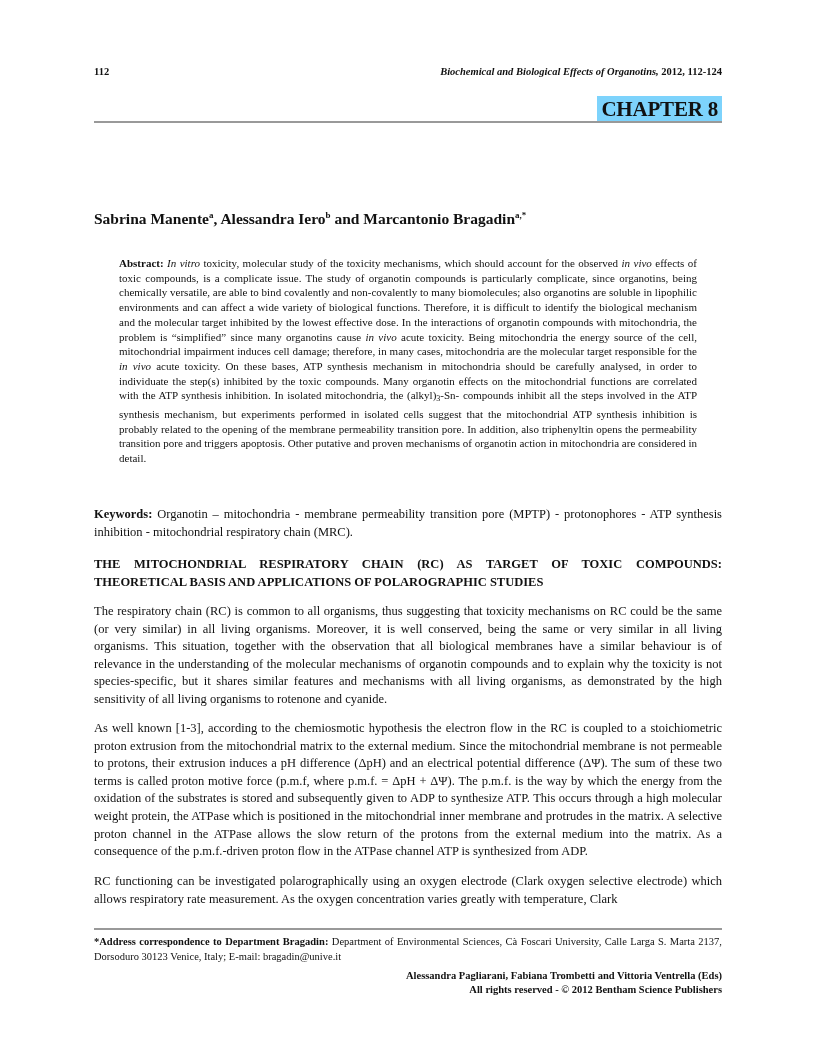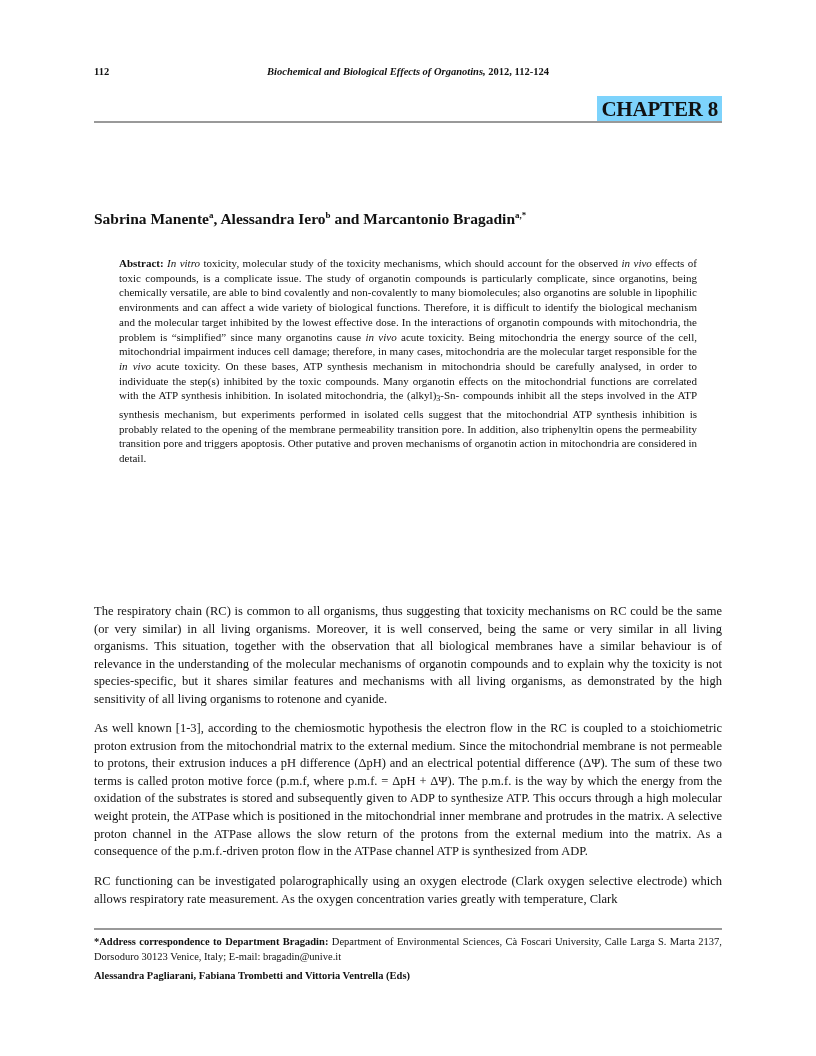--- a/index.html
+++ b/index.html
@@ -1,37 +1,37 @@
 <!DOCTYPE html>
 <html><head>
 <meta charset="utf-8">
 <style>
   html, body { margin: 0; padding: 0; background: #ffffff; }
   body { width: 816px; height: 1056px; position: relative; font-family: "Liberation Serif", serif; color: #111; }
   .page { position: absolute; left: 0; top: 0; width: 816px; height: 832px; }
   .running-head { position: absolute; top: 66px; left: 94px; right: 94px; font-size: 10.5px; font-weight: bold; }
   .running-head .pg { position: absolute; left: 0; top: 0; }
-  .running-head .jt { position: absolute; left: 0; right: 0; text-align: center; font-style: italic; }
+  .running-head .jt { position: absolute; left: 0; right: 0; text-align: right; font-style: italic; }
   .chapter-box { position: absolute; top: 96px; right: 94px; background: #7dd3fc; font-weight: bold; font-size: 21px; padding: 1px 4px 0 4px; line-height: 24px; letter-spacing: -0.2px; }
   .chapter-rule { position: absolute; top: 121px; left: 94px; right: 94px; height: 2px; background: #999; }
   .title { position: absolute; top: 139px; left: 94px; font-size: 19px; font-weight: bold; }
   .authors { position: absolute; top: 178px; left: 94px; font-size: 15.5px; font-weight: bold; margin-top: 32px; }
   .authors sup { font-size: 9px; vertical-align: 6px; }
   .affil { position: absolute; top: 206px; left: 94px; right: 94px; font-size: 12.5px; font-style: italic; line-height: 18px; text-align: justify; }
   .affil sup { font-size: 8px; vertical-align: 5px; }
   .abstract { position: absolute; top: 256px; left: 119px; right: 119px; font-size: 11px; line-height: 14.7px; text-align: justify; }
   .keywords { position: absolute; top: 506px; left: 94px; right: 94px; font-size: 12.5px; line-height: 17.6px; text-align: justify; }
   .section { position: absolute; top: 556px; left: 94px; right: 94px; font-size: 12.5px; font-weight: bold; line-height: 17.6px; text-align: justify; }
   .para { position: absolute; left: 94px; right: 94px; font-size: 12.5px; line-height: 17.6px; text-align: justify; }
   .p1 { top: 603px; }
   .p2 { top: 720px; }
   .p3 { top: 873px; }
   .foot-rule { position: absolute; top: 928px; left: 94px; right: 94px; height: 2px; background: #999; }
   .footnote { position: absolute; top: 935px; left: 94px; right: 94px; font-size: 10.5px; line-height: 14.5px; text-align: justify; }
-  .footer { position: absolute; top: 969px; left: 94px; right: 94px; text-align: left; font-size: 10.5px; font-weight: bold; line-height: 14px; }
+  .footer { position: absolute; top: 969px; left: 94px; right: 94px; text-align: right; font-size: 10.5px; font-weight: bold; line-height: 14px; }
   b { font-weight: bold; }
   i { font-style: italic; }
   sub { font-size: 8px; vertical-align: -2px; }
 </style>
 </head>
 <body>
 
 <div class="page">
 
   <div class="running-head">
@@ -45,27 +45,32 @@
 
   <div class="authors">
     <span>Sabrina Manente</span><sup>a</sup><span>, </span><span>Alessandra Iero</span><sup>b</sup><span> and </span><span>Marcantonio Bragadin</span><sup>a,*</sup>
   </div>
 
 
   <div class="abstract">
     <b>Abstract:</b><span id="abstract-body"><span> </span><i>In vitro</i><span> toxicity, molecular study of the toxicity mechanisms, which should account for the observed </span><i>in vivo</i><span> effects of toxic compounds, is a complicate issue. The study of organotin compounds is particularly complicate, since organotins, being chemically versatile, are able to bind covalently and non-covalently to many biomolecules; also organotins are soluble in lipophilic environments and can affect a wide variety of biological functions. Therefore, it is difficult to identify the biological mechanism and the molecular target inhibited by the lowest effective dose. In the interactions of organotin compounds with mitochondria, the problem is “simplified” since many organotins cause </span><i>in vivo</i><span> acute toxicity. Being mitochondria the energy source of the cell, mitochondrial impairment induces cell damage; therefore, in many cases, mitochondria are the molecular target responsible for the </span><i>in vivo</i><span> acute toxicity. On these bases, ATP synthesis mechanism in mitochondria should be carefully analysed, in order to individuate the step(s) inhibited by the toxic compounds. Many organotin effects on the mitochondrial functions are correlated with the ATP synthesis inhibition. In isolated mitochondria, the (alkyl)</span><sub>3</sub><span>-Sn- compounds inhibit all the steps involved in the ATP synthesis mechanism, but experiments performed in isolated cells suggest that the mitochondrial ATP synthesis inhibition is probably related to the opening of the membrane permeability transition pore. In addition, also triphenyltin opens the permeability transition pore and triggers apoptosis. Other putative and proven mechanisms of organotin action in mitochondria are considered in detail.</span></span>
   </div>
 
+  <div class="keywords">
+    <b>Keywords:</b><span> Organotin – mitochondria - membrane permeability transition pore (MPTP) - protonophores - ATP synthesis inhibition - mitochondrial respiratory chain (MRC).</span>
+  </div>
 
+  <div class="section">THE MITOCHONDRIAL RESPIRATORY CHAIN (RC) AS TARGET OF TOXIC COMPOUNDS: THEORETICAL BASIS AND APPLICATIONS OF POLAROGRAPHIC STUDIES</div>
 
   <div class="para p1">The respiratory chain (RC) is common to all organisms, thus suggesting that toxicity mechanisms on RC could be the same (or very similar) in all living organisms. Moreover, it is well conserved, being the same or very similar in all living organisms. This situation, together with the observation that all biological membranes have a similar behaviour is of relevance in the understanding of the molecular mechanisms of organotin compounds and to explain why the toxicity is not species-specific, but it shares similar features and mechanisms with all living organisms, as demonstrated by the high sensitivity of all living organisms to rotenone and cyanide.</div>
   <div class="para p2">As well known [1-3], according to the chemiosmotic hypothesis the electron flow in the RC is coupled to a stoichiometric proton extrusion from the mitochondrial matrix to the external medium. Since the mitochondrial membrane is not permeable to protons, their extrusion induces a pH difference (ΔpH) and an electrical potential difference (ΔΨ). The sum of these two terms is called proton motive force (p.m.f, where p.m.f. = ΔpH + ΔΨ). The p.m.f. is the way by which the energy from the oxidation of the substrates is stored and subsequently given to ADP to synthesize ATP. This occurs through a high molecular weight protein, the ATPase which is positioned in the mitochondrial inner membrane and protrudes in the matrix. A selective proton channel in the ATPase allows the slow return of the protons from the external medium into the matrix. As a consequence of the p.m.f.-driven proton flow in the ATPase channel ATP is synthesized from ADP.</div>
   <div class="para p3">RC functioning can be investigated polarographically using an oxygen electrode (Clark oxygen selective electrode) which allows respiratory rate measurement. As the oxygen concentration varies greatly with temperature, Clark</div>
 
   <div class="foot-rule"></div>
   <div class="footnote">
     <b>*Address correspondence to Department Bragadin:</b><span> Department of Environmental Sciences, Cà Foscari University, Calle Larga S. Marta 2137, Dorsoduro 30123 Venice, Italy; E-mail: bragadin@unive.it</span>
   </div>
 
   <div class="footer">
     <div>Alessandra Pagliarani, Fabiana Trombetti and Vittoria Ventrella (Eds)</div>
+    <div>All rights reserved - © 2012 Bentham Science Publishers</div>
   </div>
 </div>
 
 </body></html>

